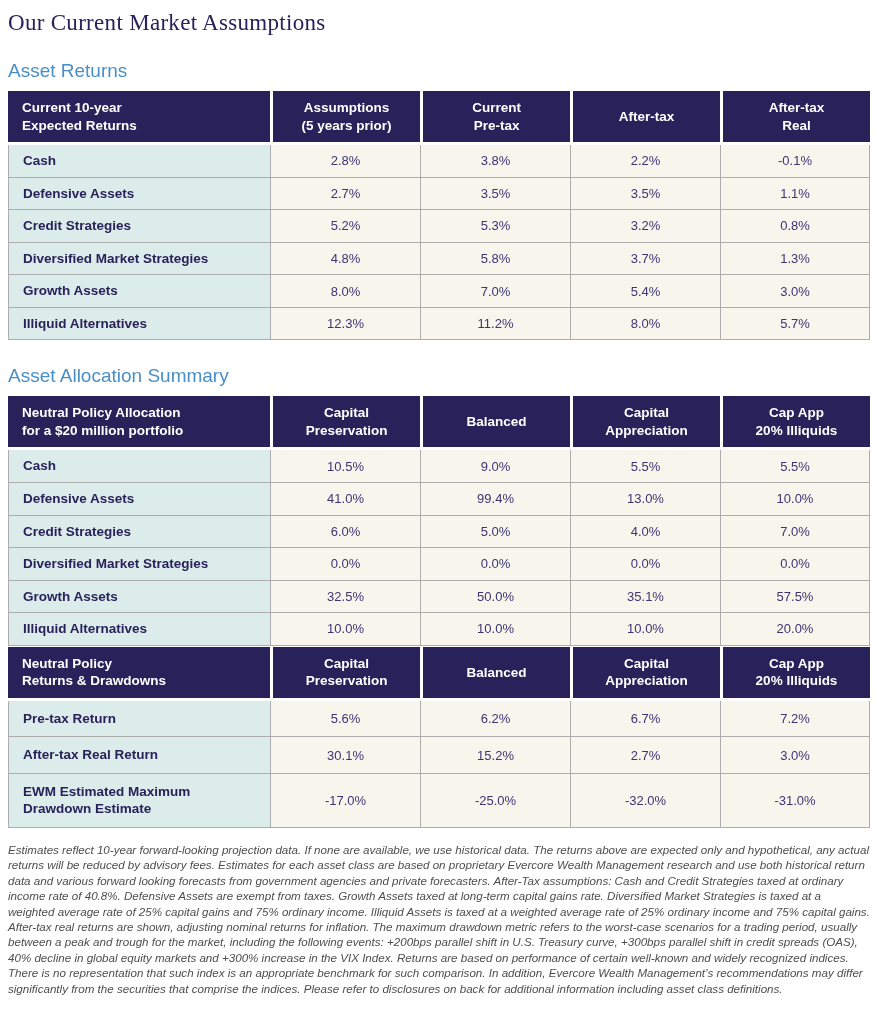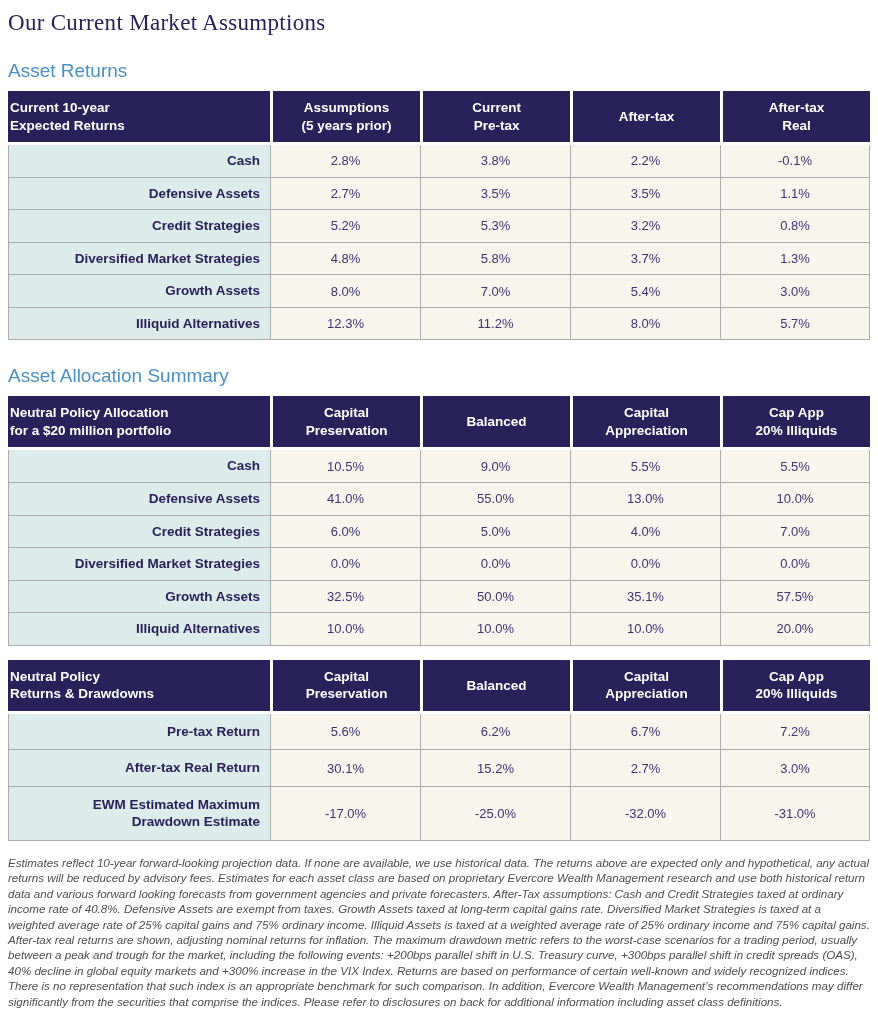--- a/index.html
+++ b/index.html
@@ -52,33 +52,33 @@
     font-size:13.5px;
     line-height:1.3;
     padding:8px 8px;
     white-space:pre-line;
     text-align:center;
     vertical-align:middle;
     border-bottom:3px solid #ffffff;
   }
   table.data-table thead th.corner{
     text-align:left;
-    padding-left:2px;
+    padding-left:14px;
   }
   table.data-table thead th + th{
     border-left:3px solid #ffffff;
   }
 
   table.data-table tbody th.row-label{
     background:var(--label-bg);
     color:var(--navy);
     font-weight:bold;
     font-size:13.5px;
     line-height:1.3;
-    text-align:right;
+    text-align:left;
     padding:7px 10px 7px 14px;
     white-space:pre-line;
     border-left:1px solid var(--border-gray);
     vertical-align:middle;
   }
   table.data-table tbody td{
     background:var(--cell-bg);
     color:var(--value-text);
     font-size:13px;
     text-align:center;
@@ -97,21 +97,21 @@
   table.data-table tbody tr:last-child td{
     border-bottom:1px solid var(--border-gray);
   }
 
   table.data-table.tall tbody th.row-label,
   table.data-table.tall tbody td{
     padding-top:9px;
     padding-bottom:9px;
   }
 
-  #returns-drawdowns-table{margin-top:14px;}
+  #returns-drawdowns-table{margin-top:1px;}
 
   .footnote{
     margin:14px 0 0 0;
     font-size:11.6px;
     line-height:1.33;
     font-style:italic;
     color:var(--footnote-gray);
     text-align:left;
   }
 </style>
@@ -218,21 +218,21 @@
         <tr>
           <th class="row-label">Cash</th>
           <td>10.5%</td>
           <td>9.0%</td>
           <td>5.5%</td>
           <td>5.5%</td>
         </tr>
         <tr>
           <th class="row-label">Defensive Assets</th>
           <td>41.0%</td>
-          <td>55.0%</td>
+          <td>99.4%</td>
           <td>13.0%</td>
           <td>10.0%</td>
         </tr>
         <tr>
           <th class="row-label">Credit Strategies</th>
           <td>6.0%</td>
           <td>5.0%</td>
           <td>4.0%</td>
           <td>7.0%</td>
         </tr>

